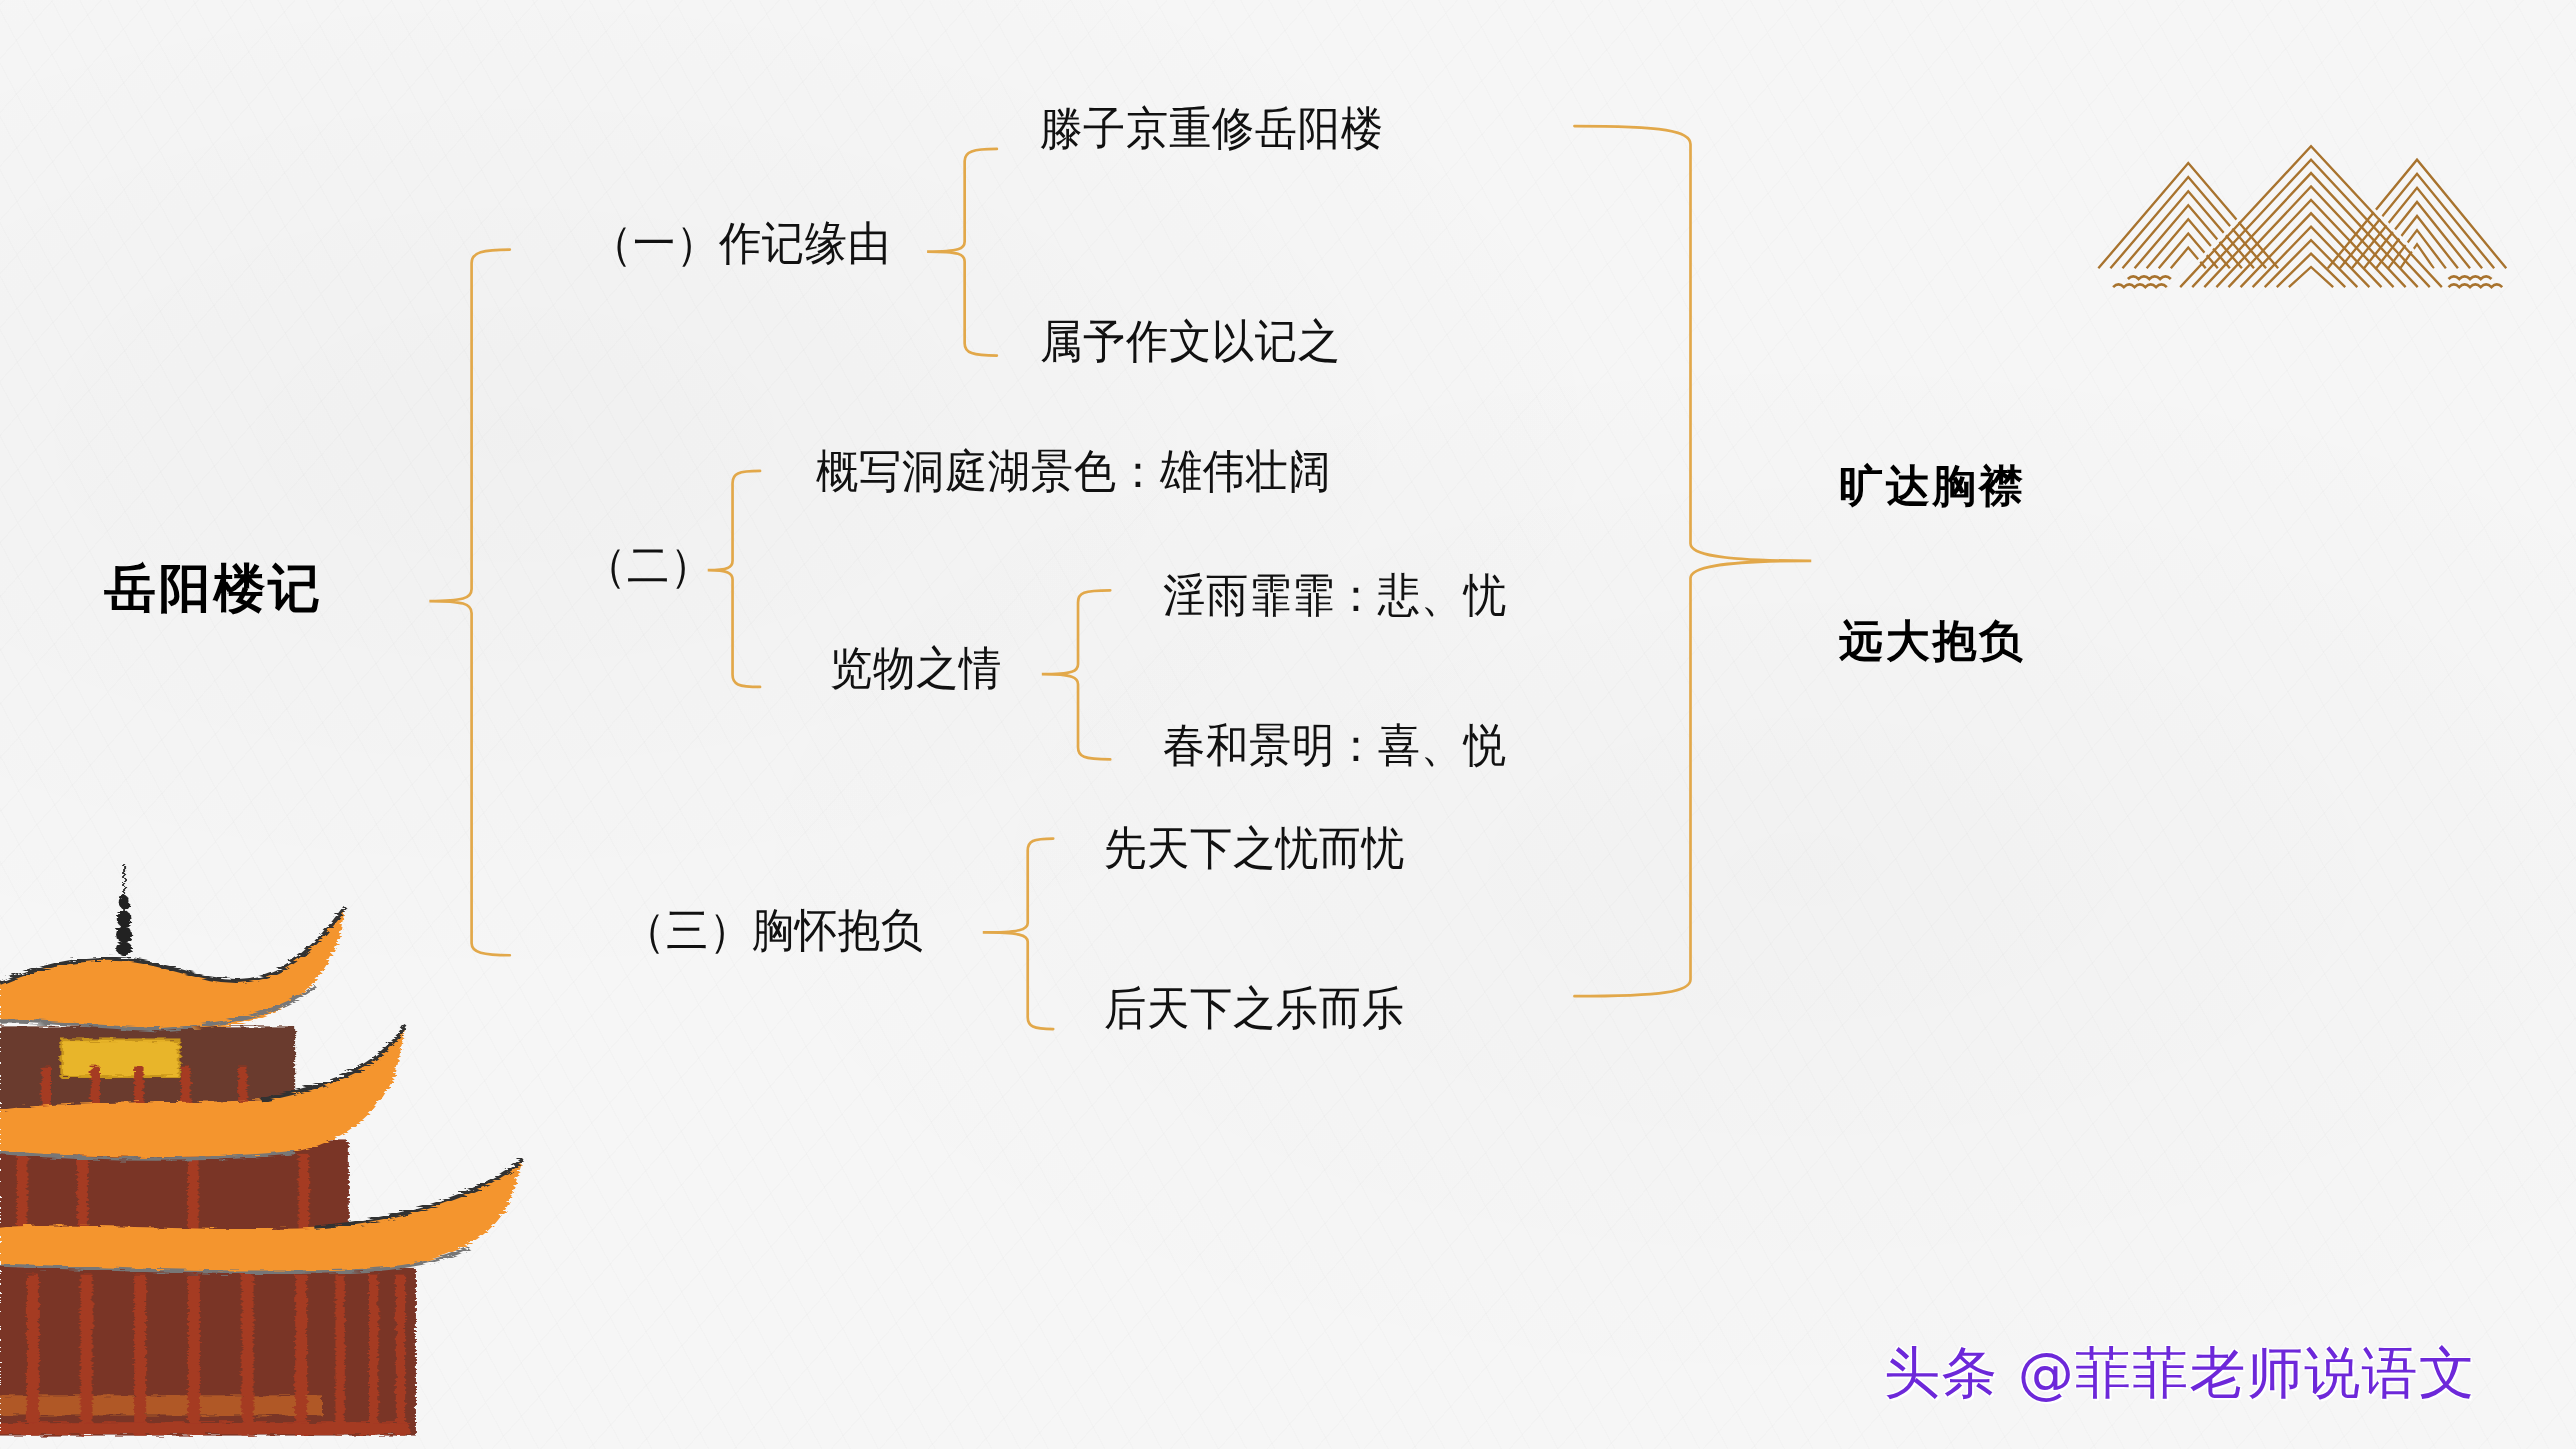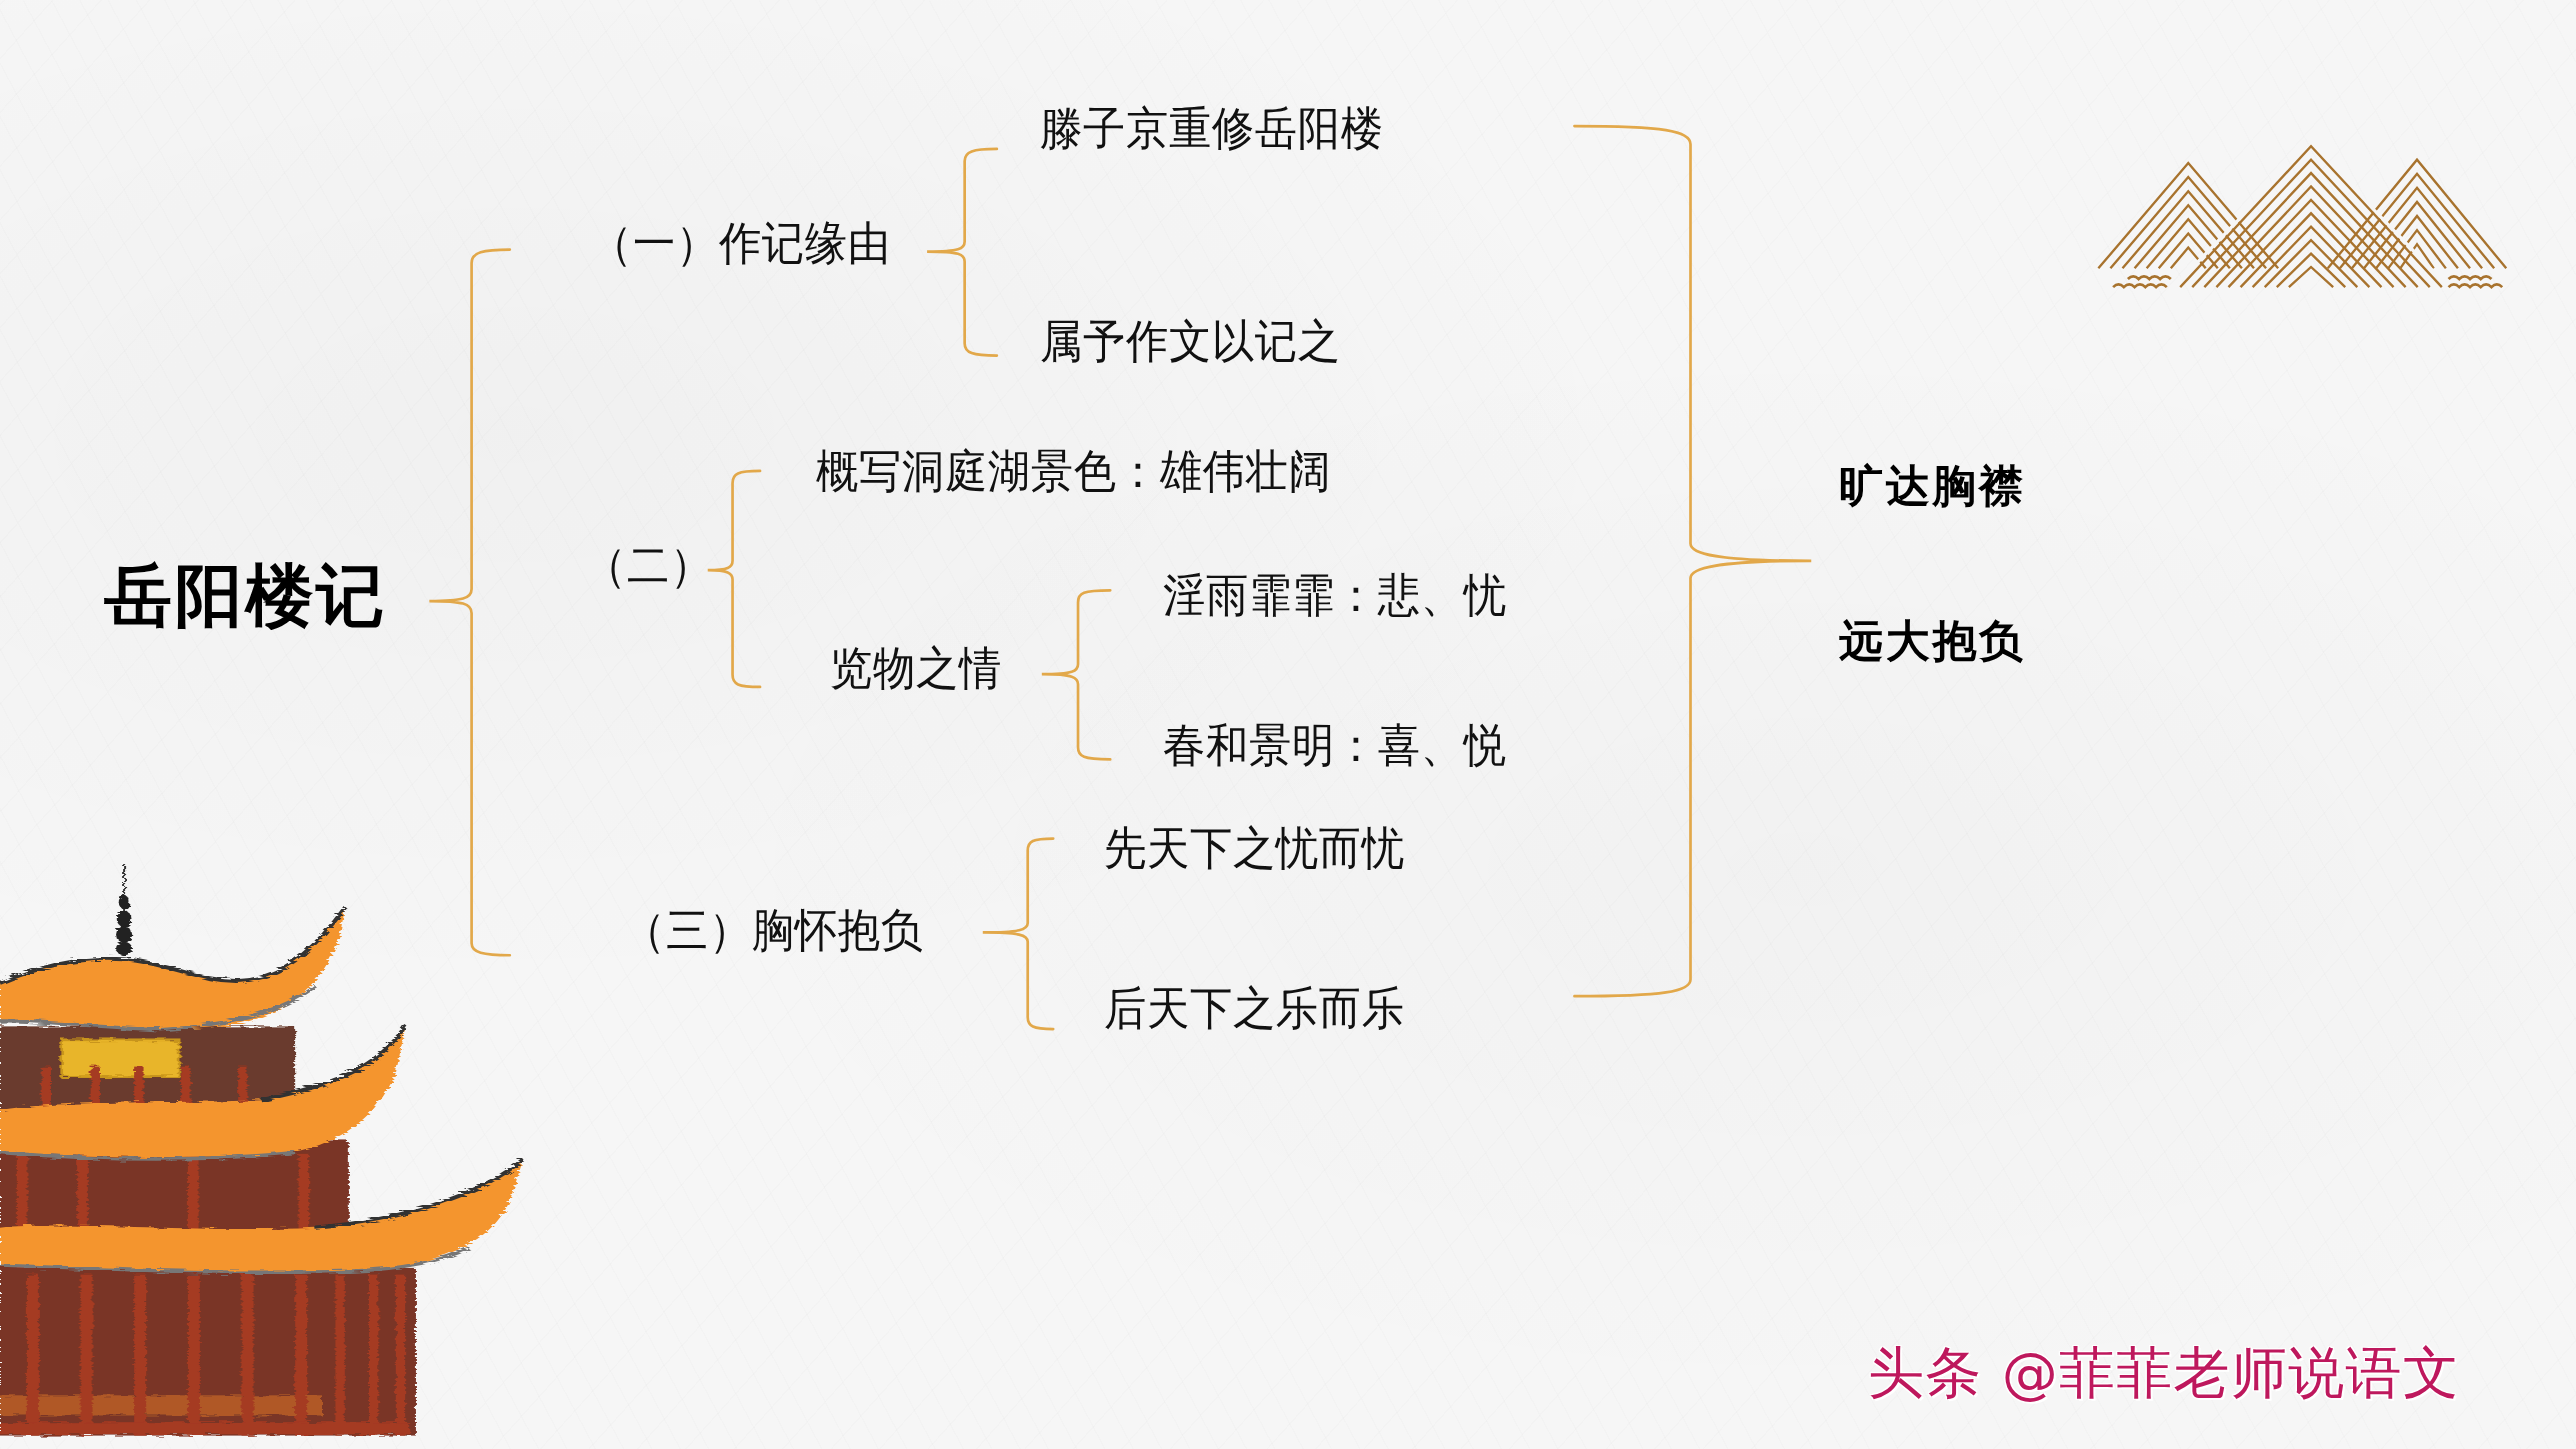--- a/index.html
+++ b/index.html
@@ -19,30 +19,31 @@
       #f6f6f6;
   }
   svg.layer { position: absolute; left: 0; top: 0; width: 2576px; height: 1449px; }
   .node {
     position: absolute; white-space: nowrap; line-height: 1;
     font-size: 46px; letter-spacing: 0.7px; color: #111;
     transform: scaleX(0.92); transform-origin: left center;
   }
   .title {
     position: absolute; white-space: nowrap; line-height: 1;
-    font-size: 68px; font-weight: bold; color: #000; letter-spacing: 2.7px;
+    font-size: 52px; font-weight: bold; color: #000; letter-spacing: 2.7px;
   }
   .summary {
     position: absolute; white-space: nowrap; line-height: 1;
     font-size: 44px; font-weight: bold; color: #000; letter-spacing: 2.7px;
   }
   .watermark {
     position: absolute; white-space: nowrap; line-height: 1;
-    font-size: 56px; color: #be185d; letter-spacing: 1.3px;
+    font-size: 56px; color: #6d28d9; letter-spacing: 1.3px;
     text-shadow: 2px 2px 0 #fff, -1.3px -1.3px 0 #fff, 1.3px -1.3px 0 #fff, -1.3px 1.3px 0 #fff;
+    margin-left: 16px;
   }
 </style>
 </head>
 <body>
 
 <div class="paper"></div>
 
 <svg class="layer" viewBox="0 0 3840 2160">
   <g fill="none" stroke="#e2a84a" stroke-width="4" stroke-linecap="round">
 

